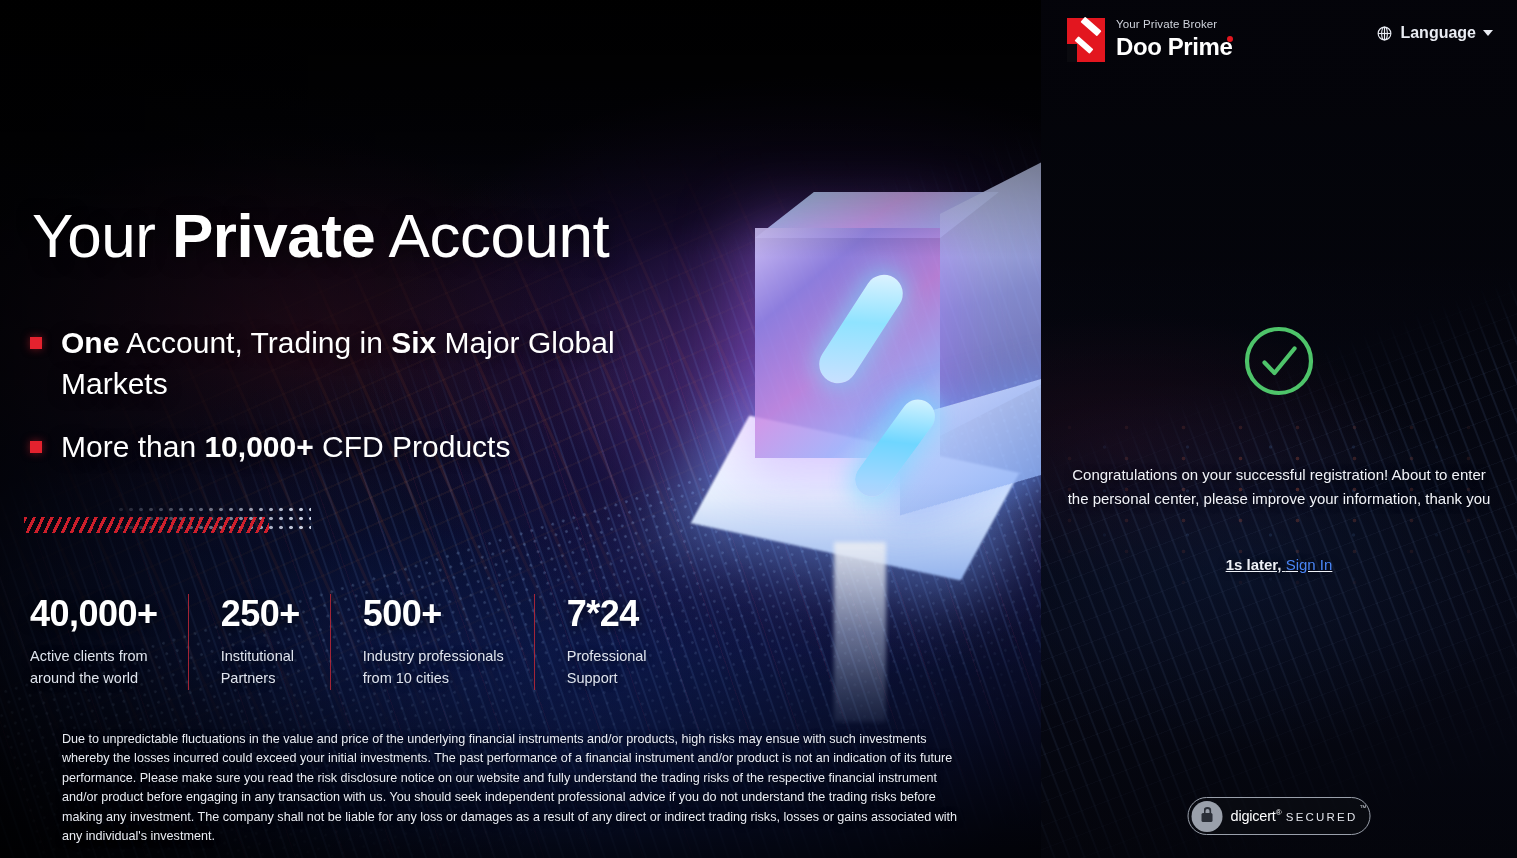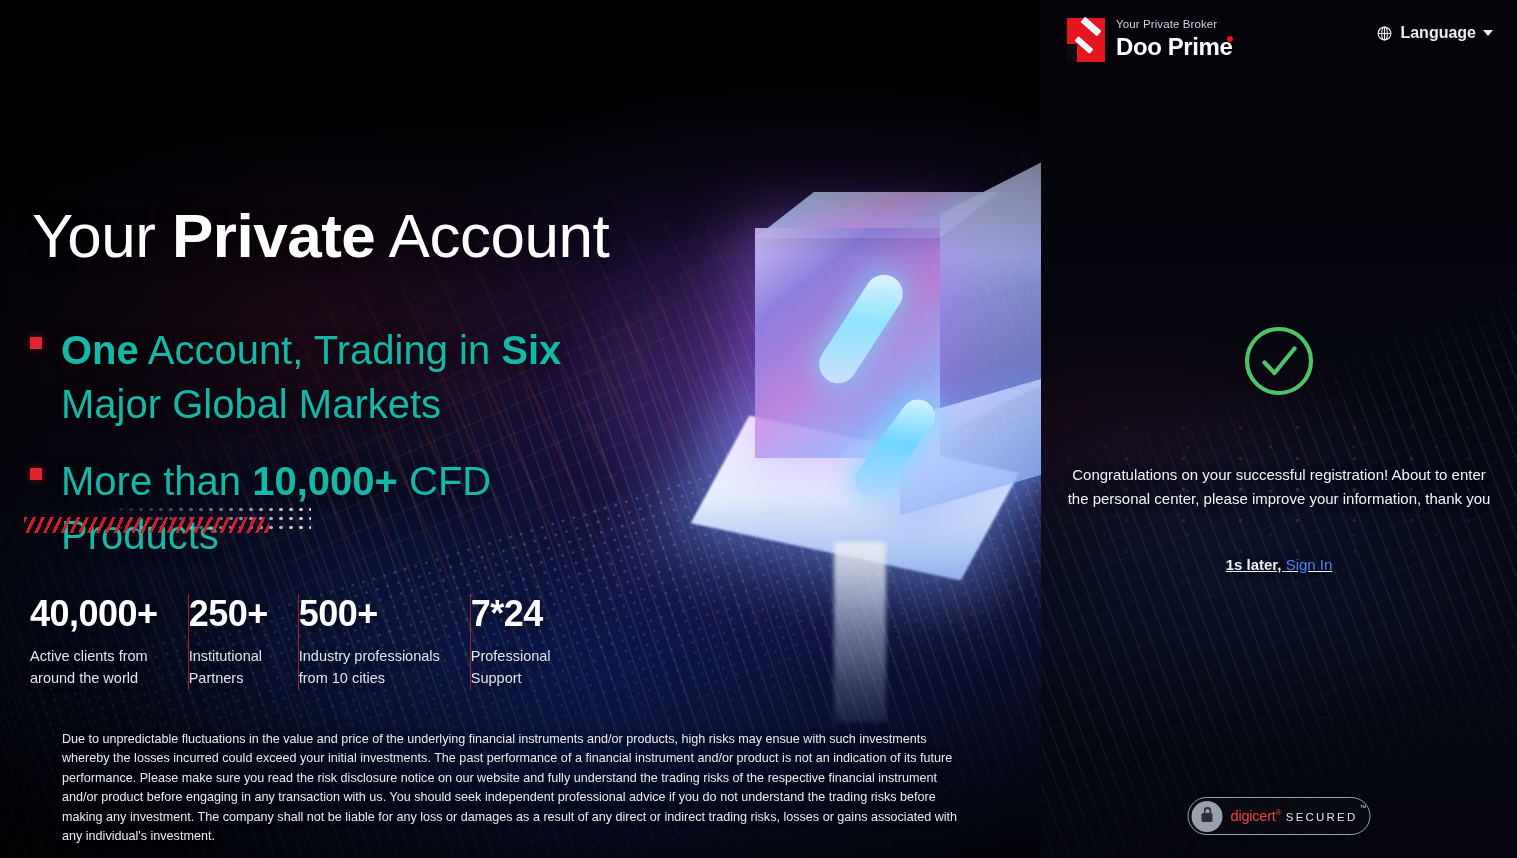--- a/index.html
+++ b/index.html
@@ -130,21 +130,21 @@
   }
   .hero-title b { font-weight:700; }
 
   .hero-bullets { position:absolute; left:30px; top:323px; }
   .bullet-row { display:flex; align-items:flex-start; margin-bottom:22px; }
   .bullet-sq {
     width:12px; height:12px; background:#e4222e; margin-top:14px; margin-right:19px; flex:none;
     box-shadow:0 0 8px rgba(228,34,46,.5);
   }
   .bullet-text {
-    font-size:40px; line-height:1.36; color:#14b8a6; font-weight:300; max-width:560px;
+    font-size:30px; line-height:1.36; color:#ffffff; font-weight:300; max-width:560px;
     text-shadow:0 2px 14px rgba(0,0,0,.75);
   }
   .bullet-text b { font-weight:700; }
 
   
   .deco { position:absolute; left:24px; top:505px; width:285px; height:32px; }
   .deco-stripes {
     position:absolute; left:0; top:12px; width:245px; height:16px;
     background:repeating-linear-gradient(115deg,
       #d8202c 0px, #d8202c 3px, rgba(0,0,0,0) 3px, rgba(0,0,0,0) 8px);
@@ -154,21 +154,21 @@
     position:absolute; left:92px; top:0px; width:195px; height:26px;
     background-image:radial-gradient(circle, rgba(230,238,255,.9) 1.5px, rgba(0,0,0,0) 2.1px);
     background-size:10px 9px;
     -webkit-mask-image:linear-gradient(90deg, rgba(0,0,0,.12) 0%, rgba(0,0,0,.45) 45%, #000 100%);
             mask-image:linear-gradient(90deg, rgba(0,0,0,.12) 0%, rgba(0,0,0,.45) 45%, #000 100%);
   }
 
   
   .stats { position:absolute; left:30px; top:570px; display:flex; }
   .stat { padding-right:30px; margin-right:0;margin-top:24px; }
-  .stat + .stat { border-left:1px solid rgba(190,40,55,.85); }
+  .stat + .stat { border-left:1px solid rgba(190,40,55,.85); padding-left:32px; }
   .stat-value {
     font-size:36px; font-weight:700; color:#fff; letter-spacing:-.5px; line-height:1.1;
     text-shadow:0 2px 12px rgba(0,0,0,.7);
   }
   .stat-label {
     margin-top:11px; font-size:14.5px; line-height:1.55; color:#dfe4ee; font-weight:300; white-space:pre-line;
     text-shadow:0 1px 8px rgba(0,0,0,.75);
   }
 
   .disclaimer {
@@ -263,21 +263,21 @@
     width:31px; height:31px; border-radius:50%; background:#9aa0ab;
     display:flex; align-items:center; justify-content:center; flex:none;
   }
   .dg-lock .body { width:11px; height:9px; background:#2b2f38; border-radius:1.5px; position:relative; margin-top:3px; }
   .dg-lock .shackle {
     position:absolute; left:50%; transform:translateX(-50%); top:-6px;
     width:8px; height:7px; border:2px solid #2b2f38; border-bottom:none;
     border-radius:4px 4px 0 0;
   }
   .dg-text { margin-left:8px; line-height:1; position:relative; }
-  .dg-1 { font-size:14.5px; color:#ef4444; font-weight:400; letter-spacing:-.2px; }
+  .dg-1 { font-size:14.5px; color:#ffffff; font-weight:400; letter-spacing:-.2px; }
   .dg-1 sup { font-size:8px; vertical-align:super; }
   .dg-2 { font-size:11.5px; color:#e2e4ea; letter-spacing:2.2px; font-weight:500; margin-top:2px; }
   .dg-tm { position:absolute; right:-9px; top:-4px; font-size:7px; color:#c9ccd4; }
 </style>
 </head>
 <body>
 
 <div class="page">
 
   <section class="hero">

